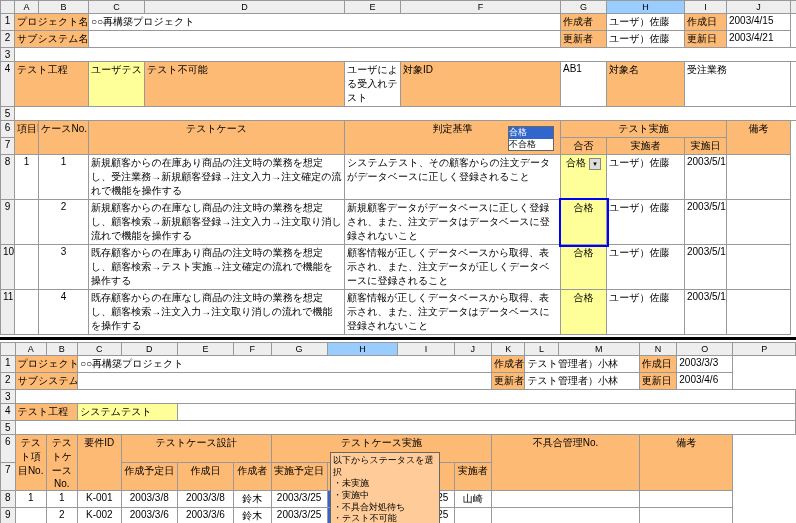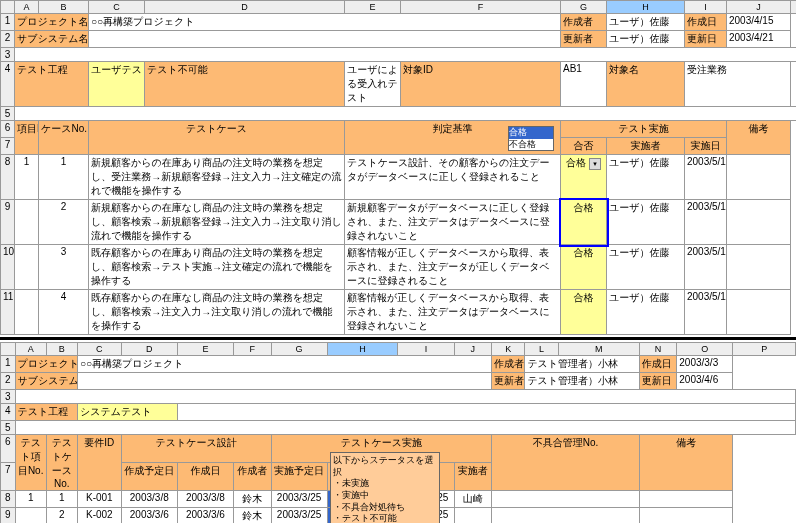--- a/index.html
+++ b/index.html
@@ -108,21 +108,21 @@
 <td class="label center">実施日</td>
         </tr>
 
 </tbody>
       <tbody id="top-rows">
         <tr>
           <td class="rowhdr">8</td>
   <td class="center">1</td>
   <td class="center">1</td>
   <td colspan="2" style="white-space:normal">新規顧客からの在庫あり商品の注文時の業務を想定し、受注業務→新規顧客登録→注文入力→注文確定の流れで機能を操作する</td>
-  <td colspan="2" style="white-space:normal">テストケース設計、その顧客からの注文データがデータベースに正しく登録されること</td>
+  <td colspan="2" style="white-space:normal">システムテスト、その顧客からの注文データがデータベースに正しく登録されること</td>
   <td class="yellow center">合格 <span class="ddbtn">▾</span></td>
   <td>ユーザ）佐藤</td>
   <td>2003/5/11</td>
   <td></td>
         </tr>
         <tr>
           <td class="rowhdr">9</td>
   <td class="center"></td>
   <td class="center">2</td>
   <td colspan="2" style="white-space:normal">新規顧客からの在庫なし商品の注文時の業務を想定し、顧客検索→新規顧客登録→注文入力→注文取り消し流れで機能を操作する</td>

